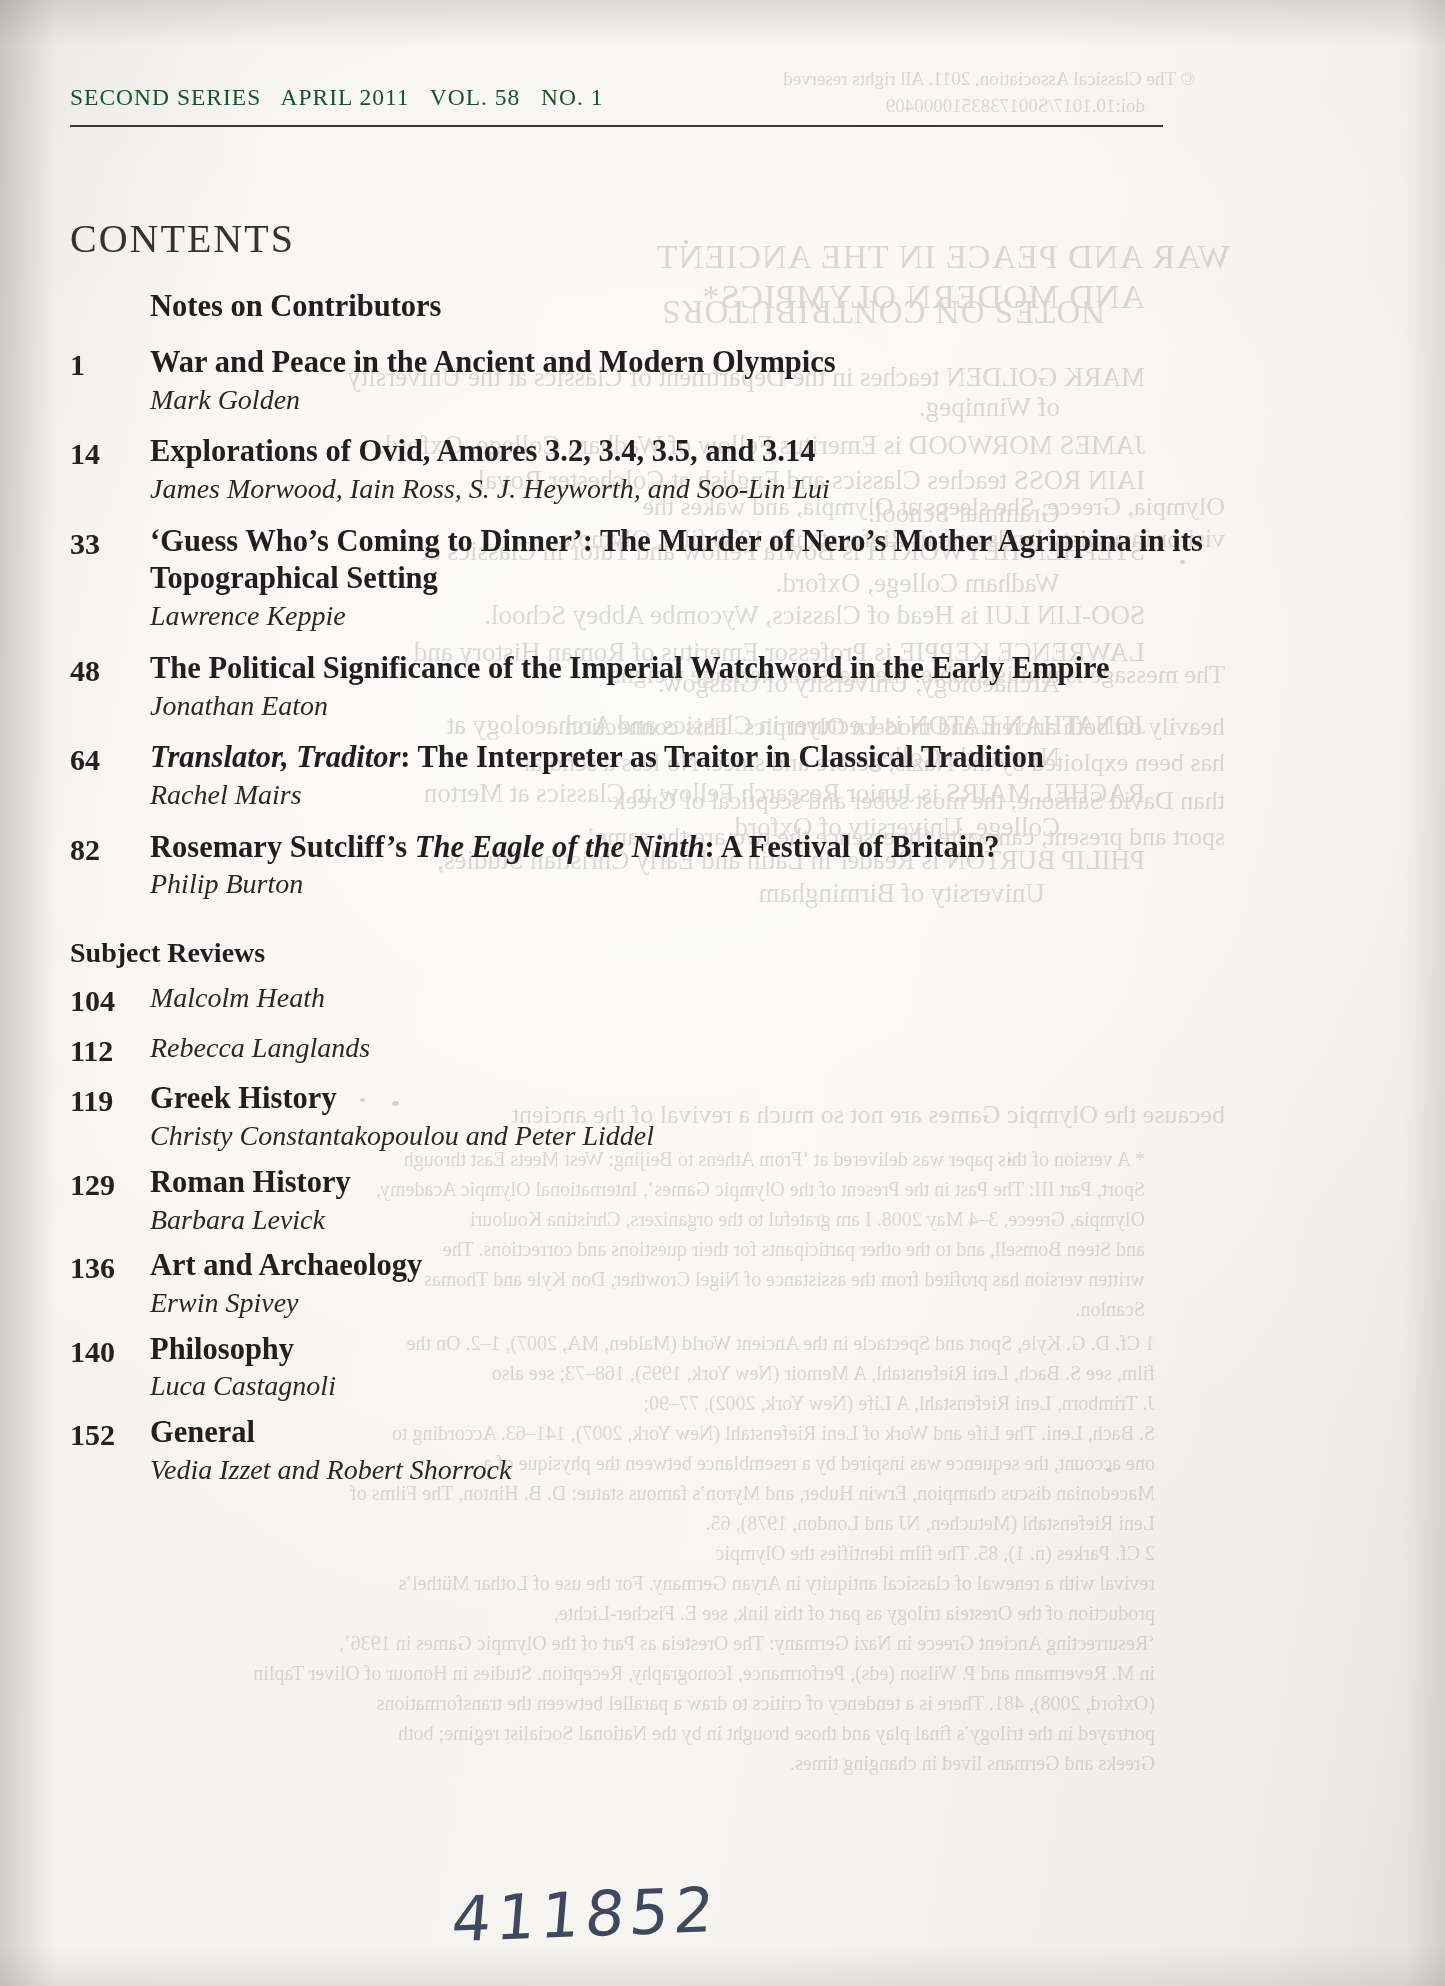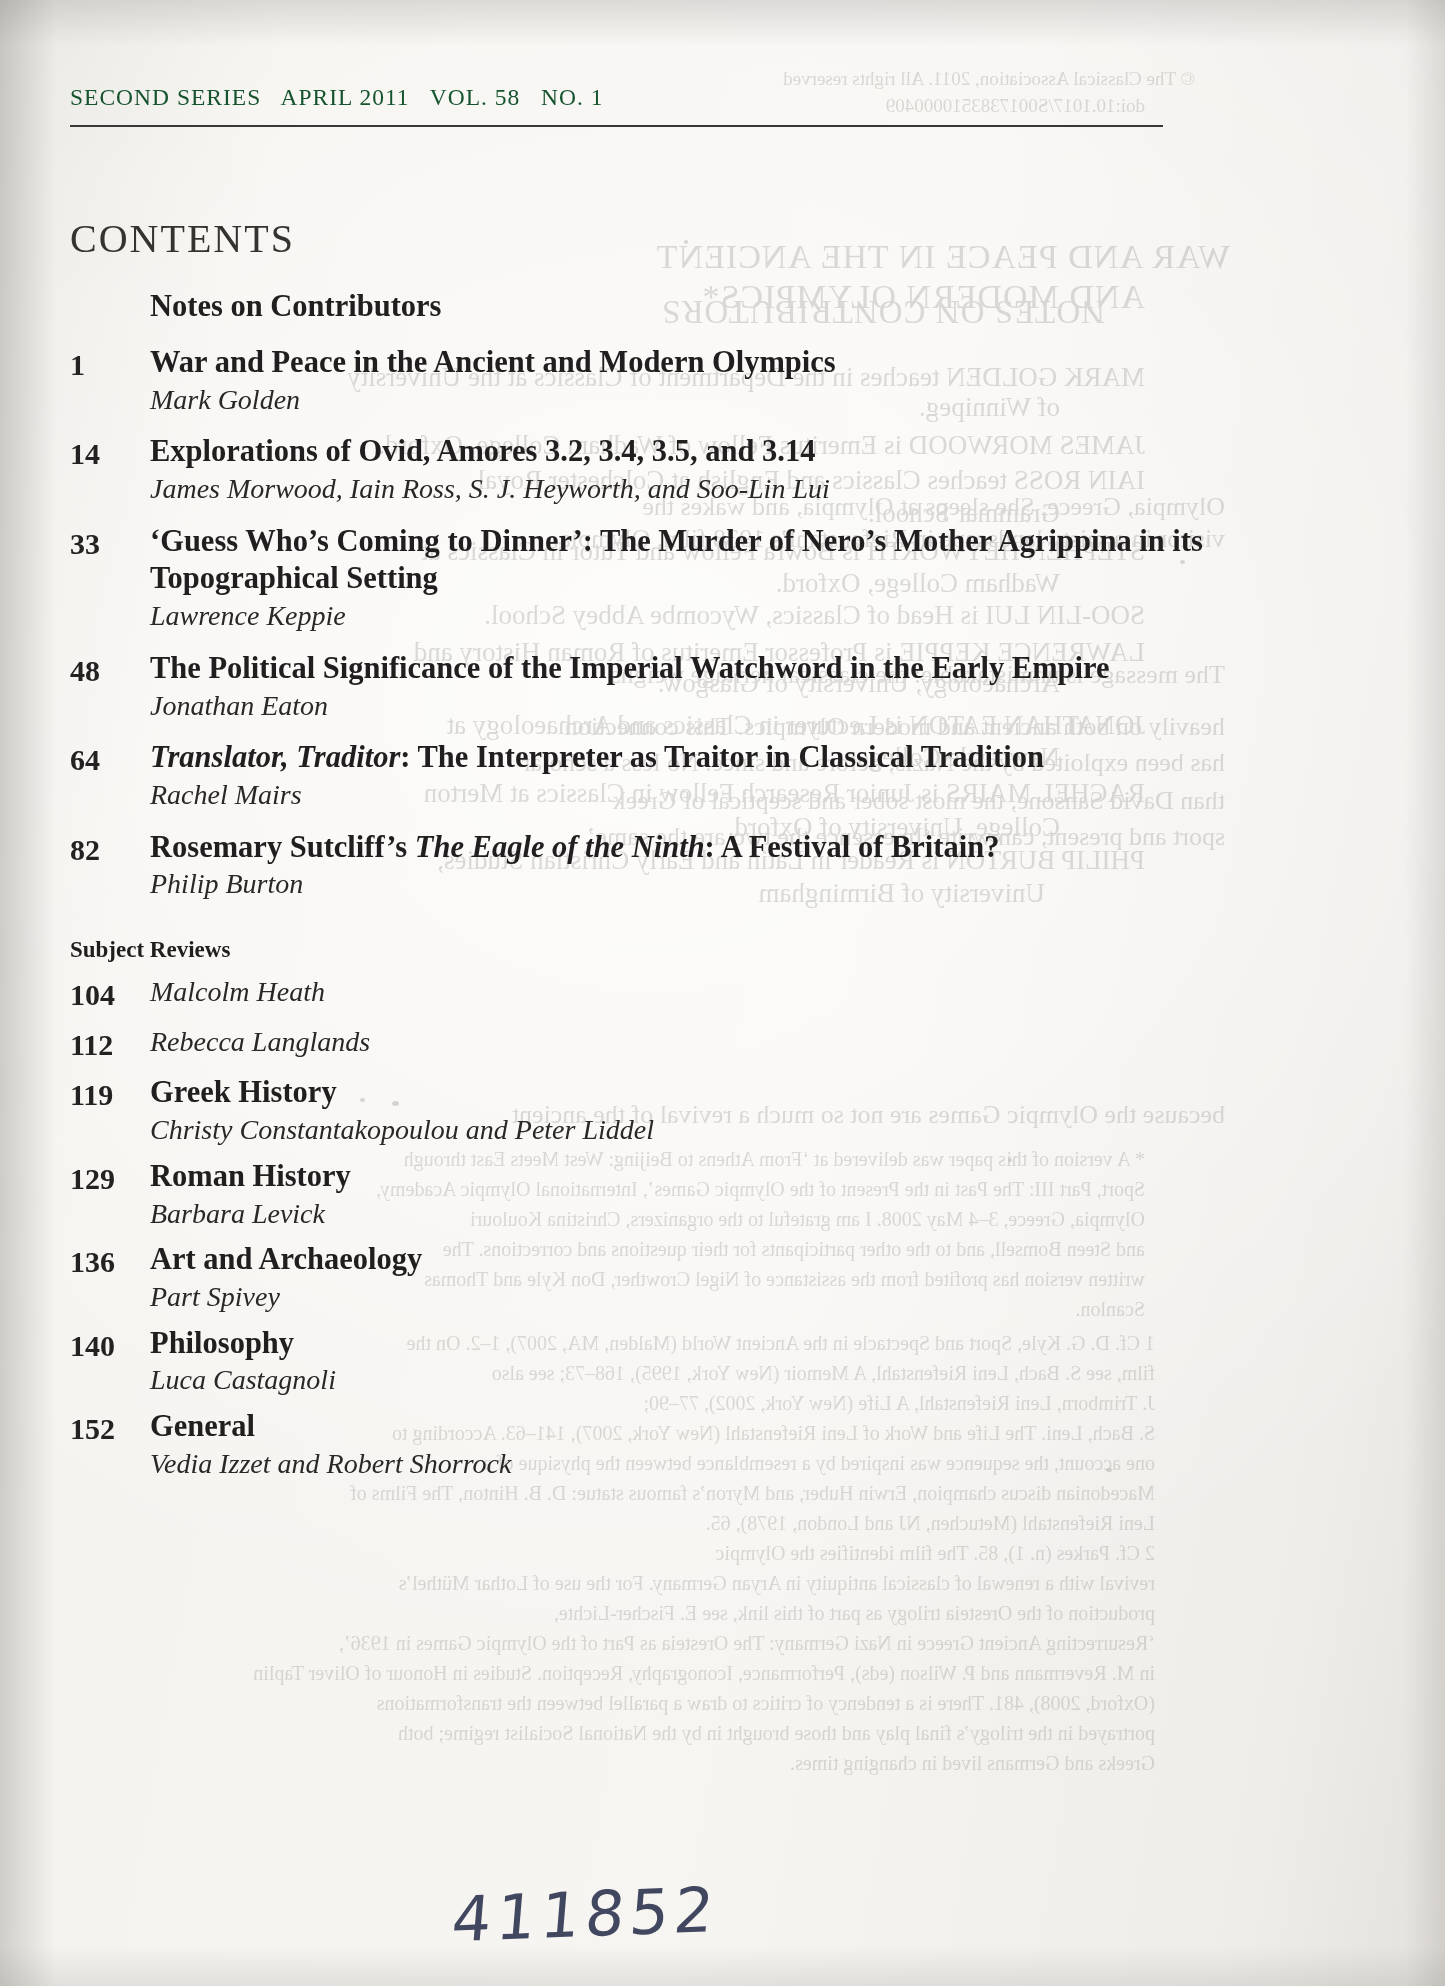--- a/index.html
+++ b/index.html
@@ -152,21 +152,21 @@
   }
 
   .notes-row {
     margin-bottom: 18px;
   }
   .notes-row .entry-title { font-size: 30.5px; }
 
   .toc-item { margin-bottom: 17px; }
 
   .section-heading {
-    font-size: 23px;
+    font-size: 28px;
     font-weight: bold;
     color: #201e1e;
     margin-top: 36px;
     margin-bottom: 11px;
   }
 
   .rev-item { margin-bottom: 11px; }
   .rev-item .pagenum { flex: 0 0 80px; }
 
   
@@ -348,21 +348,21 @@
       <div class="entry">
         <div class="entry-title">Roman History</div>
         <div class="entry-author">Barbara Levick</div>
       </div>
     </div>
 
     <div class="toc-row rev-item">
       <div class="pagenum">136</div>
       <div class="entry">
         <div class="entry-title">Art and Archaeology</div>
-        <div class="entry-author">Part Spivey</div>
+        <div class="entry-author">Erwin Spivey</div>
       </div>
     </div>
 
     <div class="toc-row rev-item">
       <div class="pagenum">140</div>
       <div class="entry">
         <div class="entry-title">Philosophy</div>
         <div class="entry-author">Luca Castagnoli</div>
       </div>
     </div>

